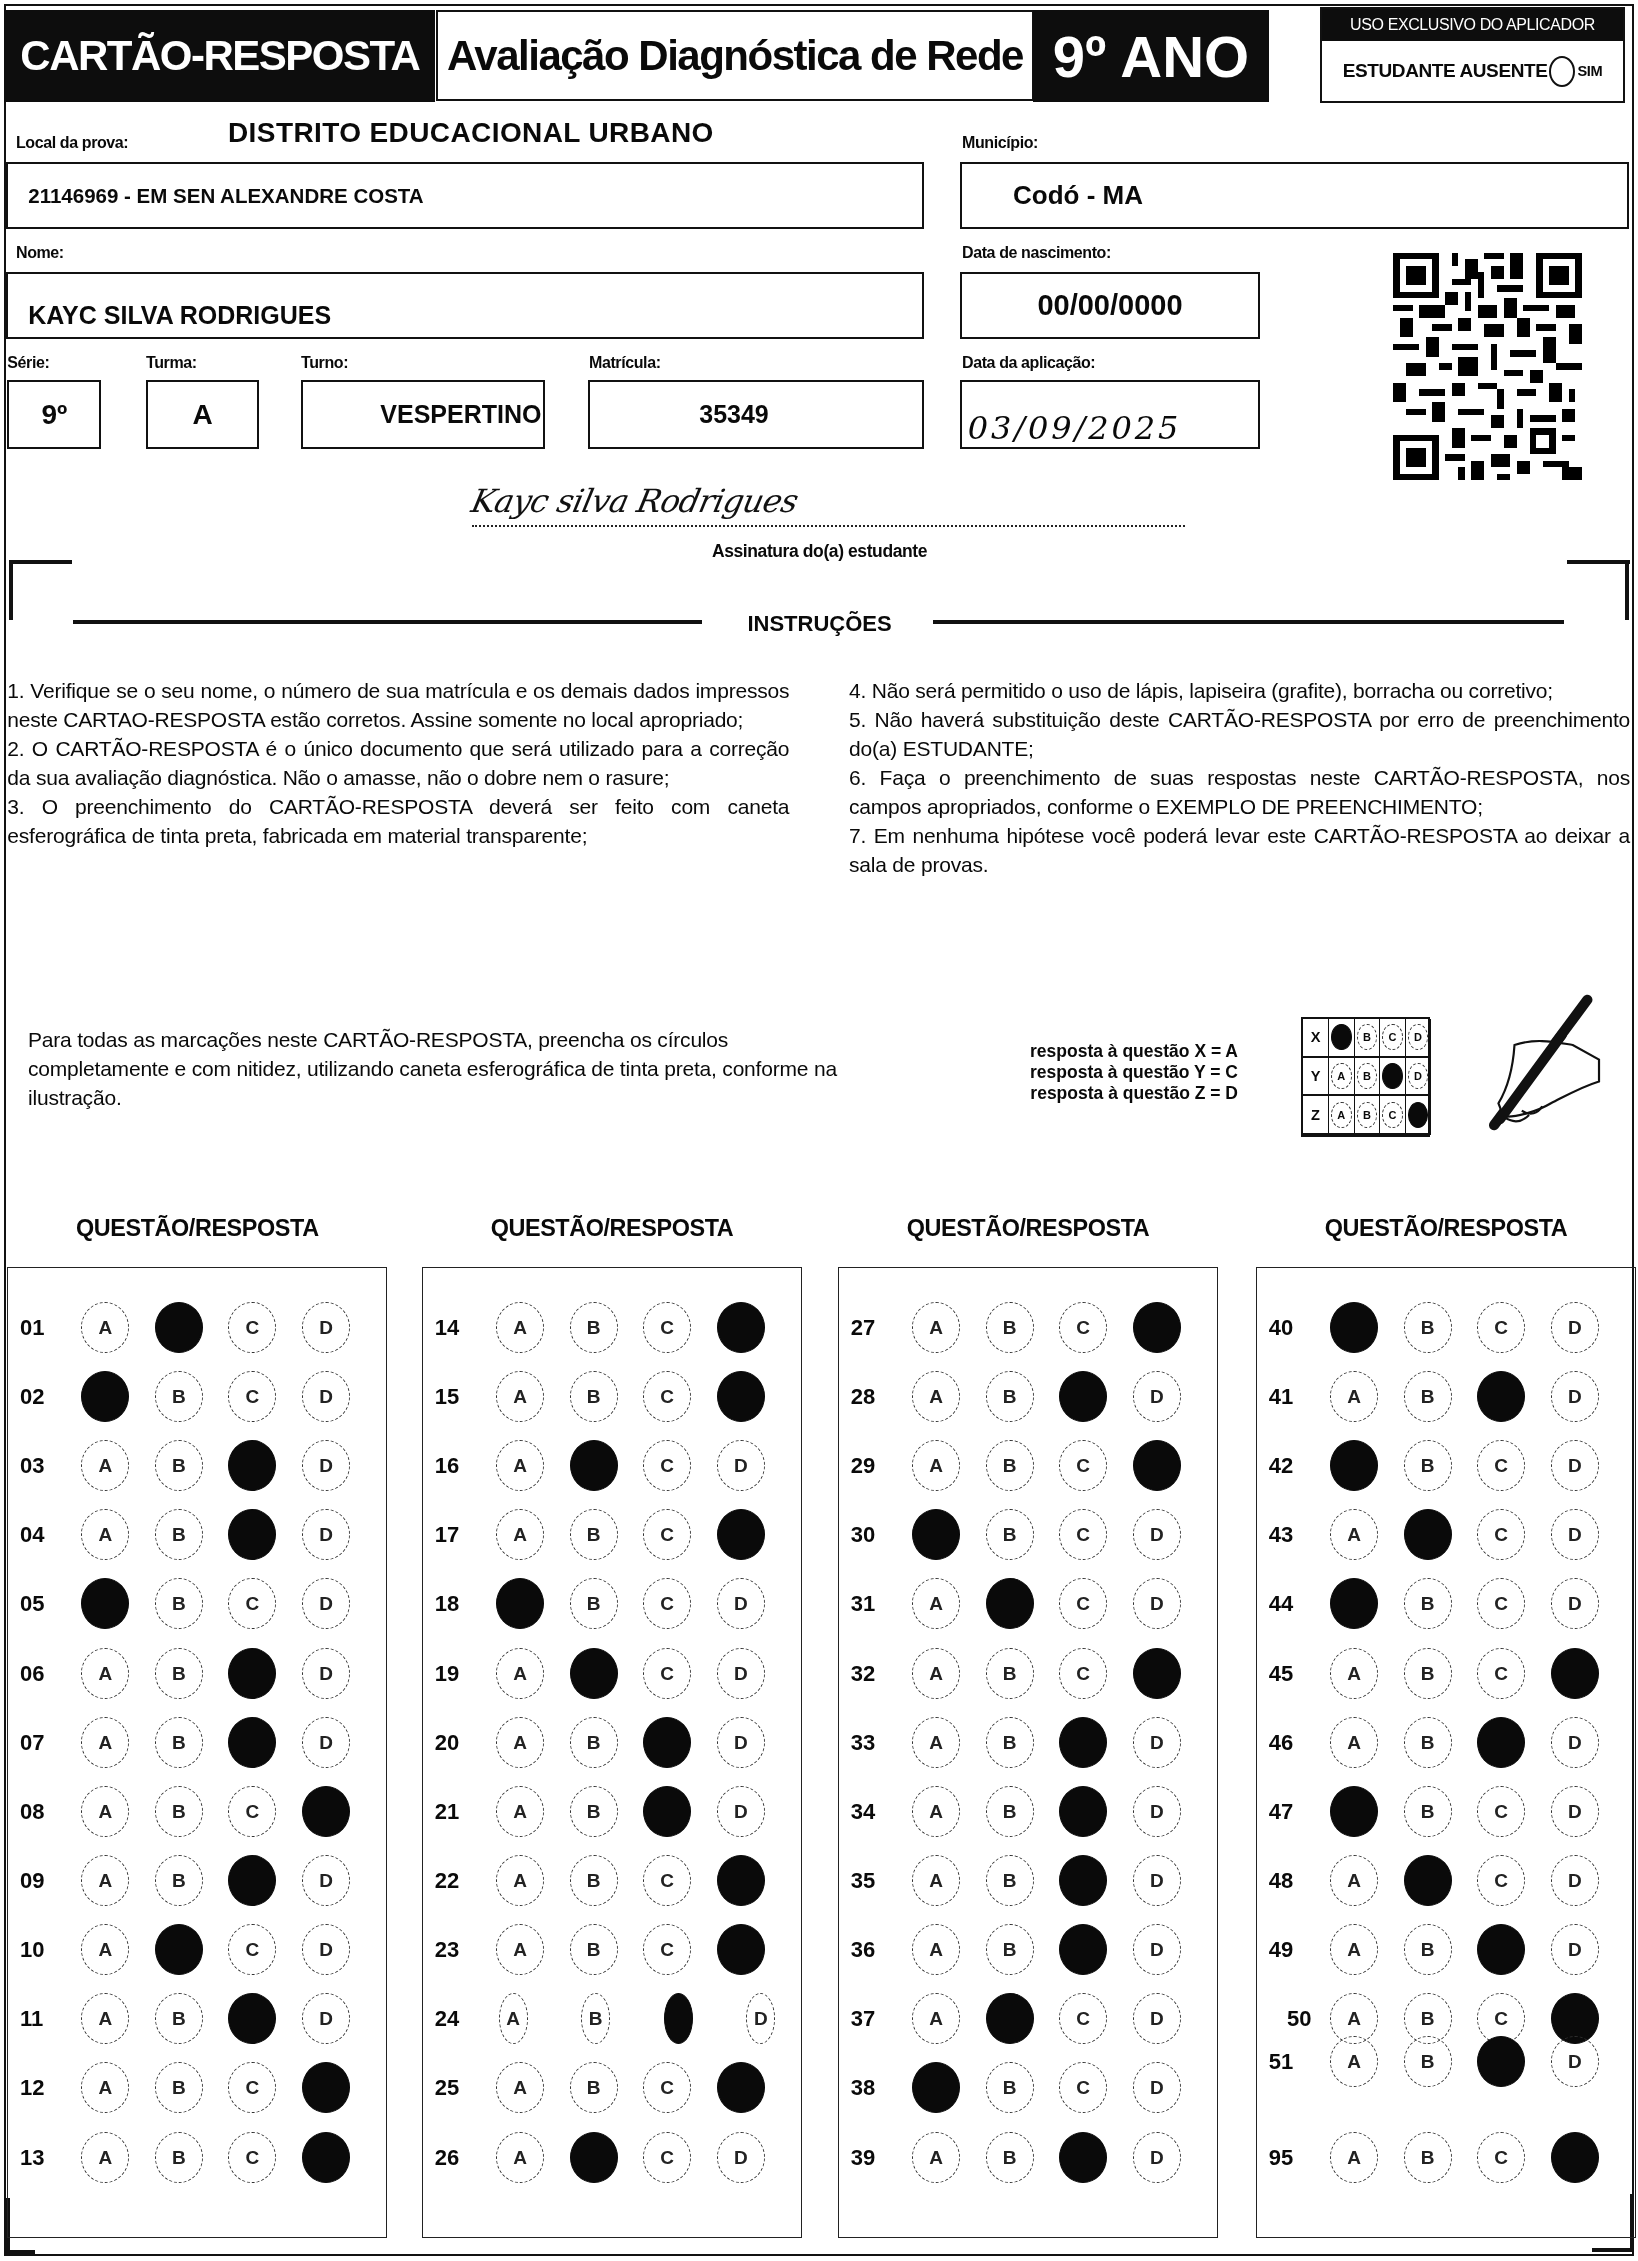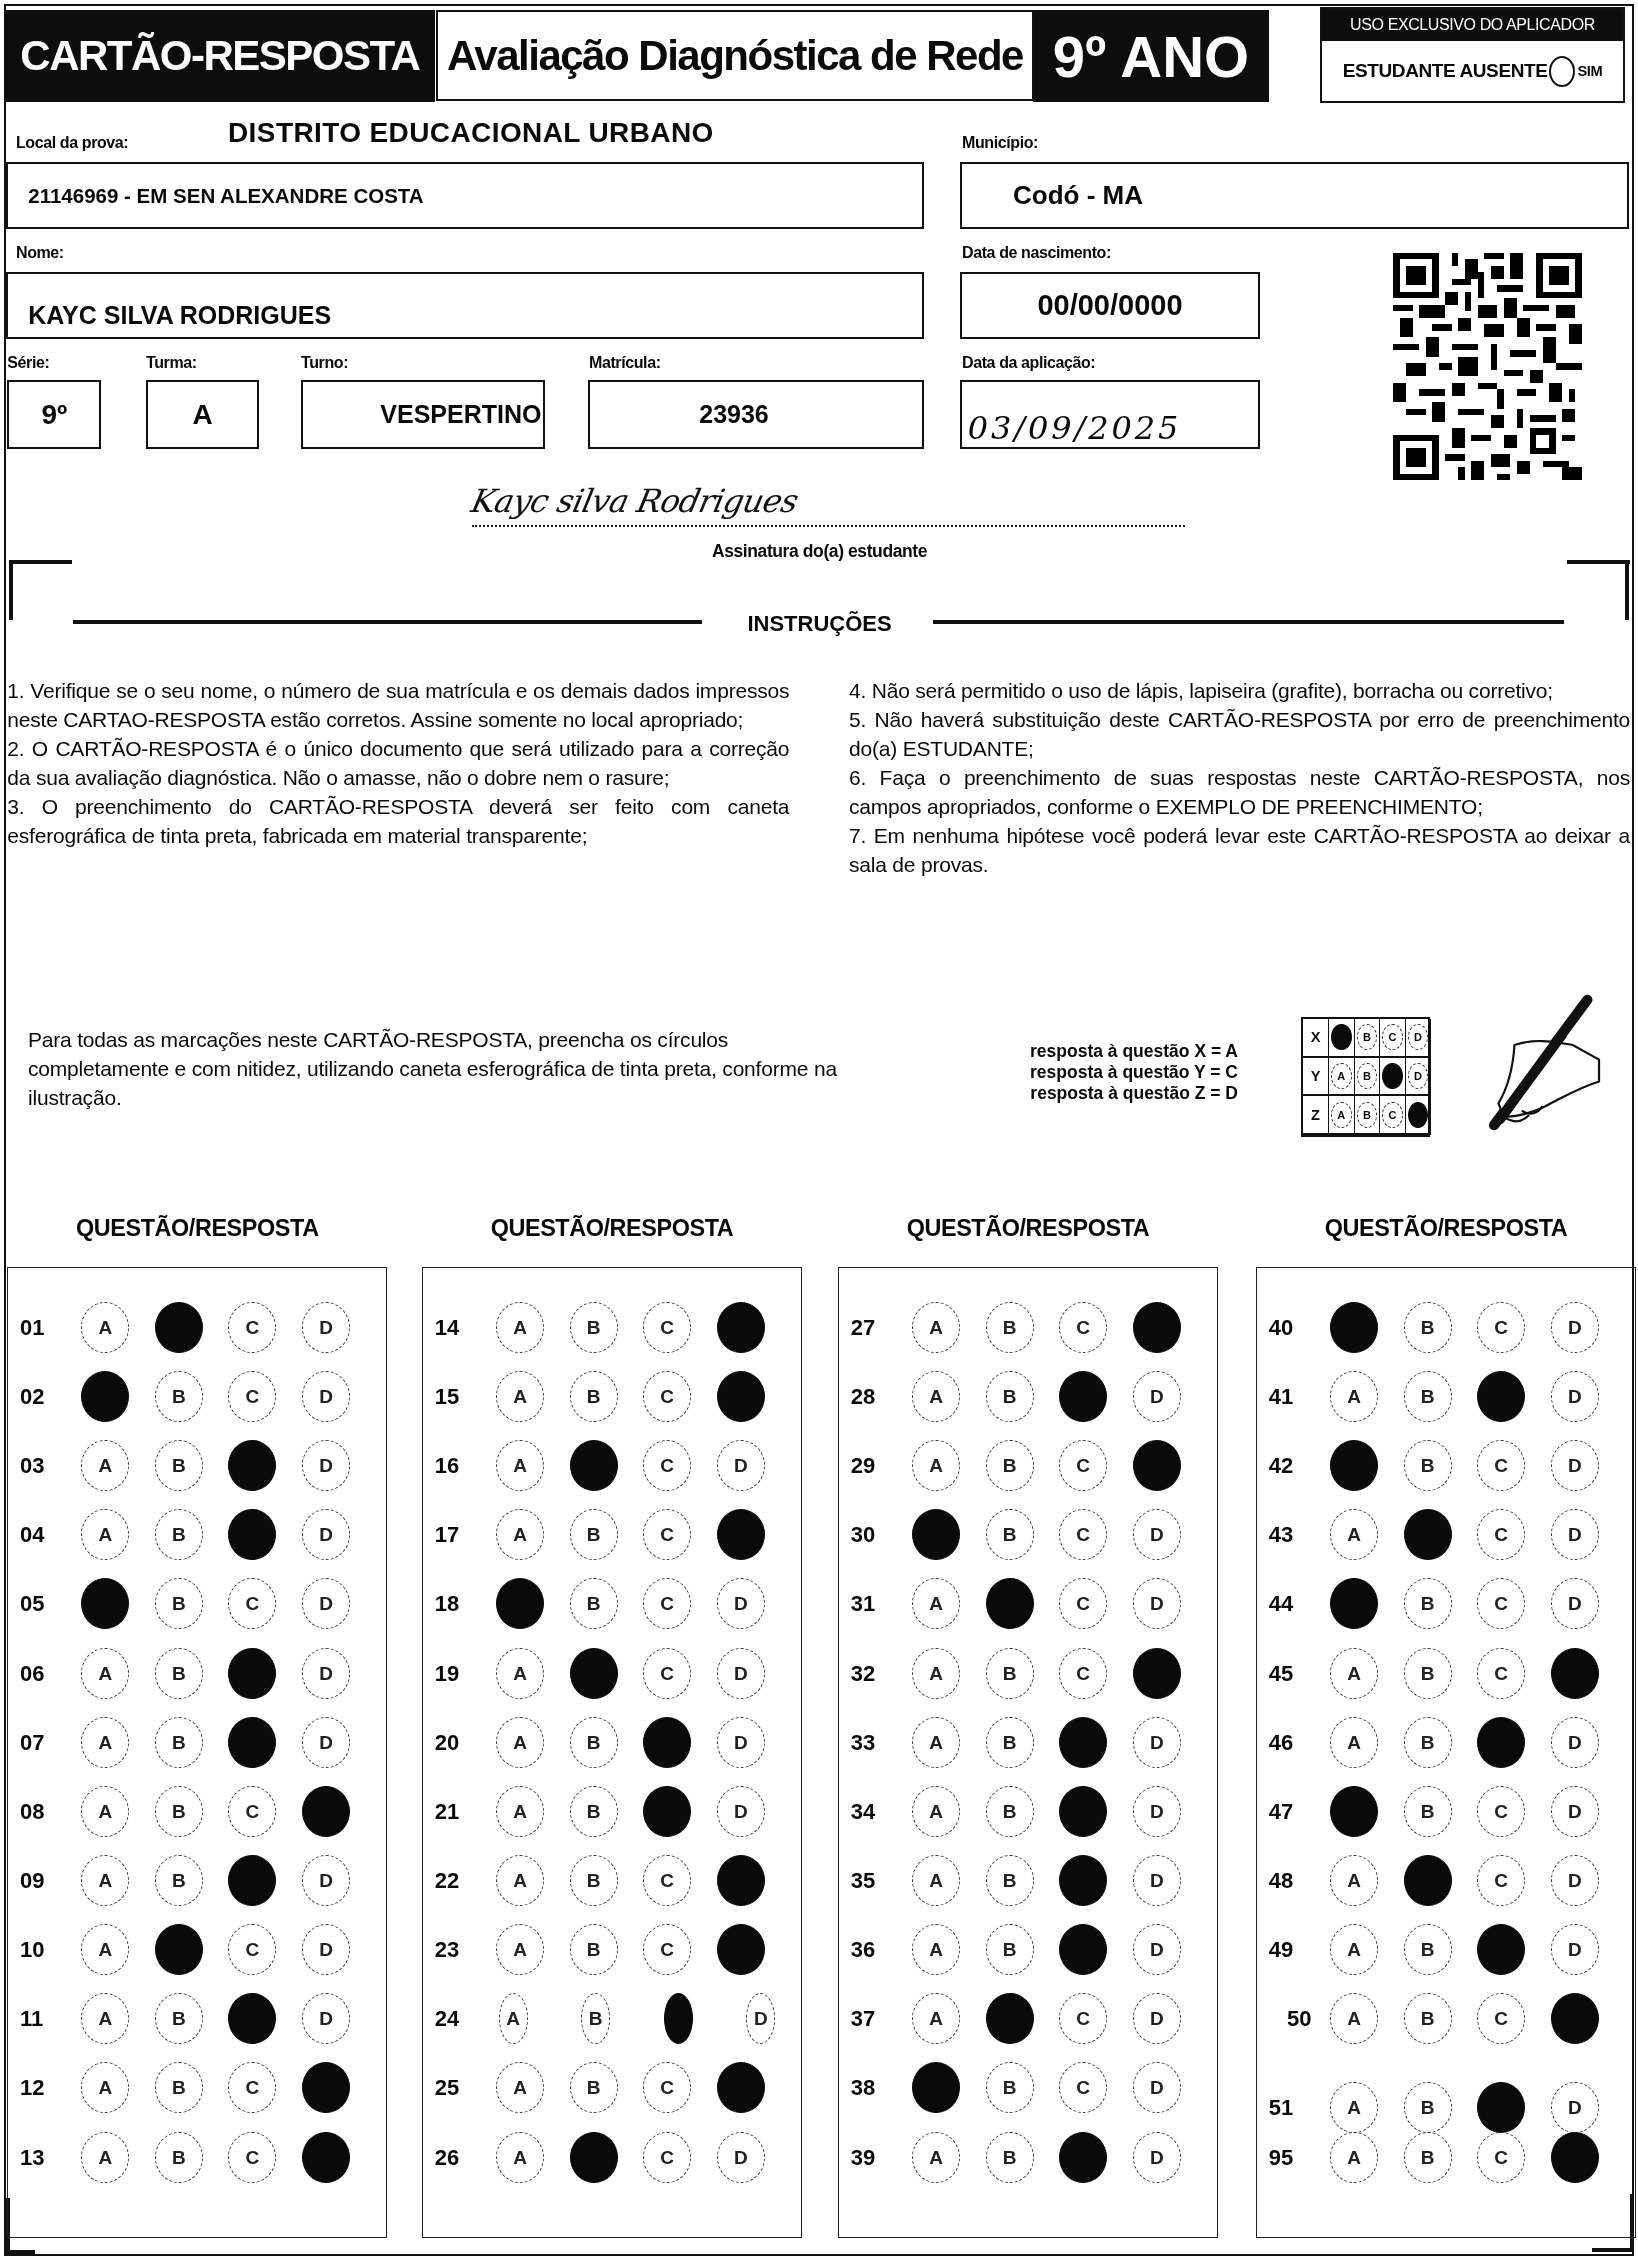--- a/index.html
+++ b/index.html
@@ -87,21 +87,21 @@
 <div class="lbl" style="left:7.3px;top:354px;">Série:</div>
 <div class="box" style="left:7.3px;top:380px;width:94px;height:69px;justify-content:center;font-size:28px;">9º</div>
 
 <div class="lbl" style="left:146px;top:354px;">Turma:</div>
 <div class="box" style="left:146px;top:380px;width:113px;height:69px;justify-content:center;font-size:28px;">A</div>
 
 <div class="lbl" style="left:301px;top:354px;">Turno:</div>
 <div class="box" style="left:301px;top:380px;width:244px;height:69px;justify-content:flex-end;padding-right:1.5px;font-size:25px;">VESPERTINO</div>
 
 <div class="lbl" style="left:589px;top:354px;">Matrícula:</div>
-<div class="box" style="left:588px;top:380px;width:336px;height:69px;justify-content:center;font-size:25px;padding-right:44px;">23936</div>
+<div class="box" style="left:588px;top:380px;width:336px;height:69px;justify-content:center;font-size:25px;padding-right:44px;">35349</div>
 
 <div class="lbl" style="left:962px;top:354px;">Data da aplicação:</div>
 <div class="box" style="left:960px;top:380px;width:300px;height:69px;align-items:flex-end;padding-left:5.8px;padding-bottom:0;font-size:32px;font-weight:normal;font-family:'DejaVu Serif',serif;font-style:italic;letter-spacing:2.9px;">03/09/2025</div>
 
 <svg class="qr" viewBox="0 0 29 35" shape-rendering="crispEdges">
   <rect x="0" y="0" width="29" height="35" fill="#fff"></rect>
   <g fill="#000">
     <rect x="0" y="0" width="7" height="7"></rect>
       <rect x="1" y="1" width="5" height="5" fill="#fff"></rect>
       <rect x="2" y="2" width="3" height="3"></rect>
@@ -611,21 +611,21 @@
         <div class="bubble filled">C</div>
         <div class="bubble">D</div>
       </div>
       <div class="q-row" style="top: 716px; text-align: center;">
         <div class="q-num">50</div>
         <div class="bubble">A</div>
         <div class="bubble">B</div>
         <div class="bubble">C</div>
         <div class="bubble filled">D</div>
       </div>
-      <div class="q-row" style="top: 805px;">
+      <div class="q-row" style="top: 759px;">
         <div class="q-num">51</div>
         <div class="bubble">A</div>
         <div class="bubble">B</div>
         <div class="bubble filled">C</div>
         <div class="bubble">D</div>
       </div>
       <div class="q-row" style="top: 855px;">
         <div class="q-num">95</div>
         <div class="bubble">A</div>
         <div class="bubble">B</div>

